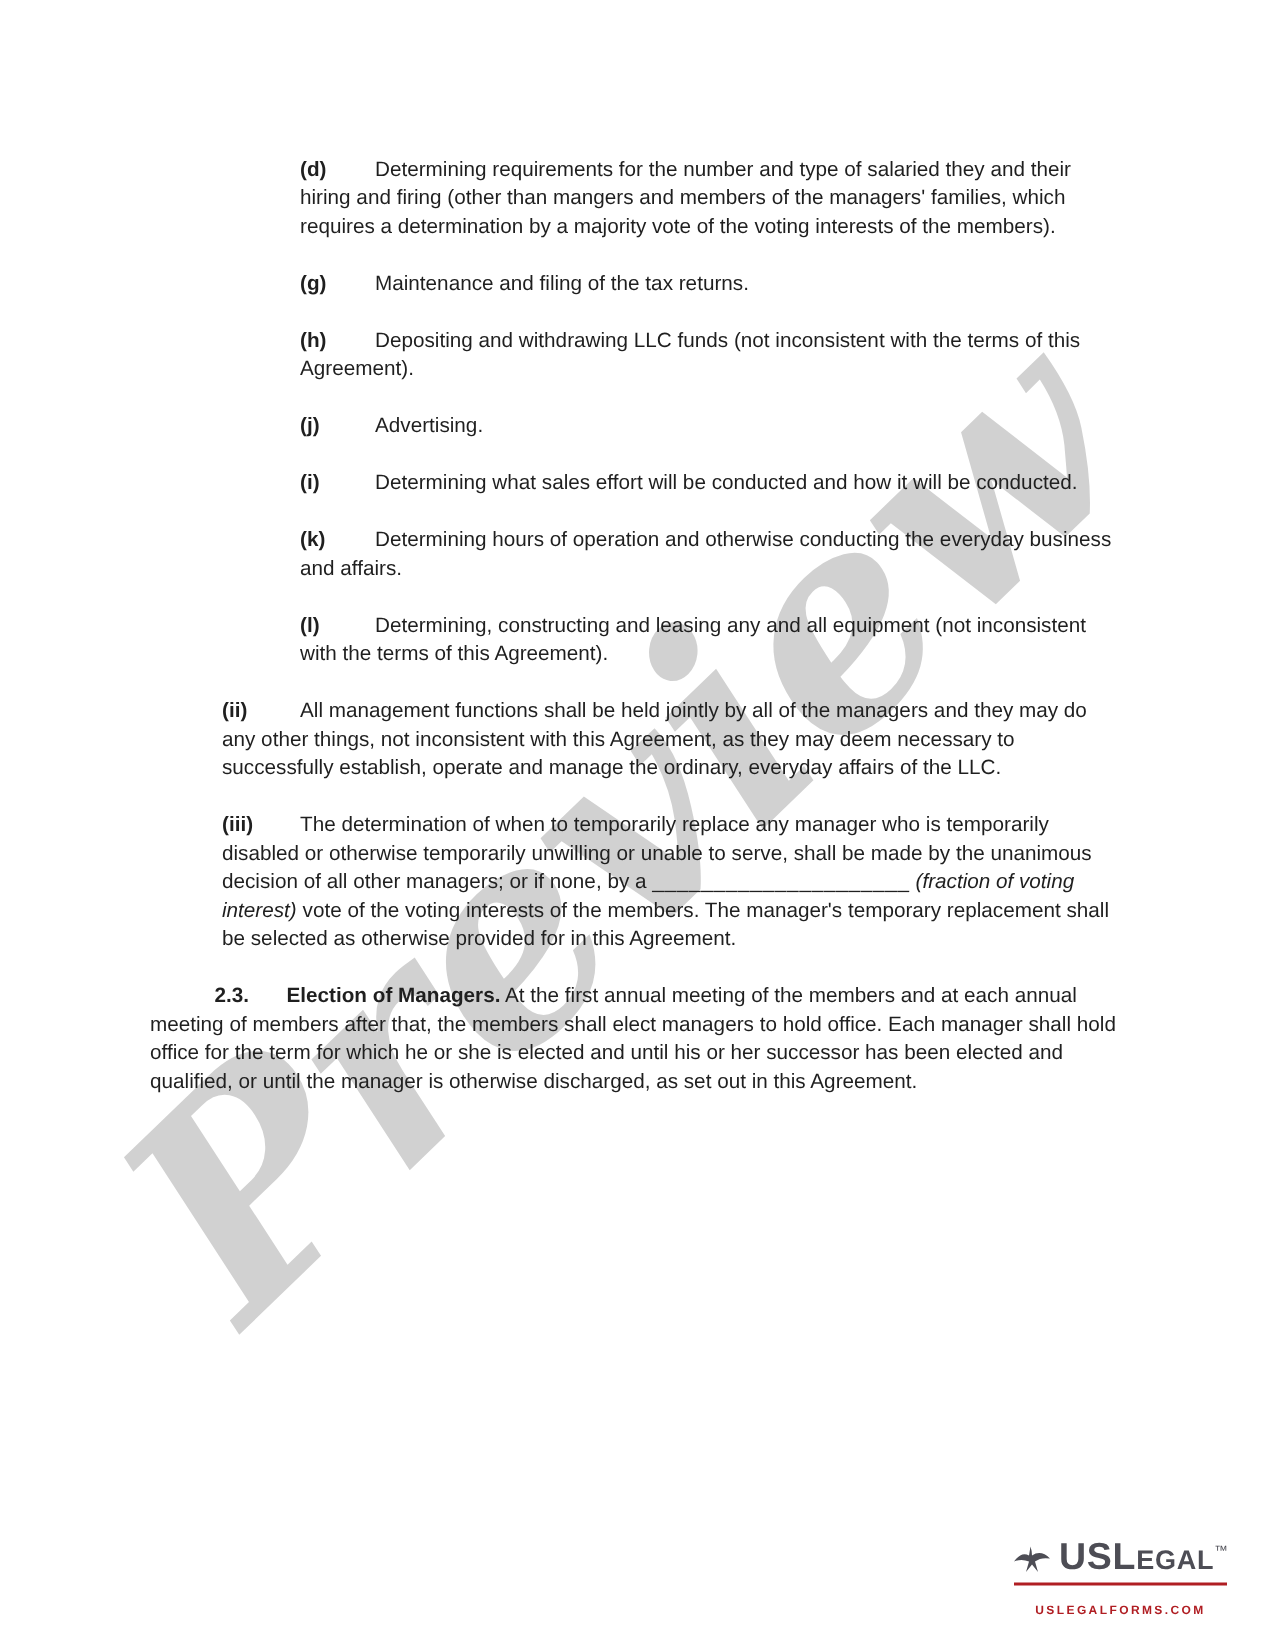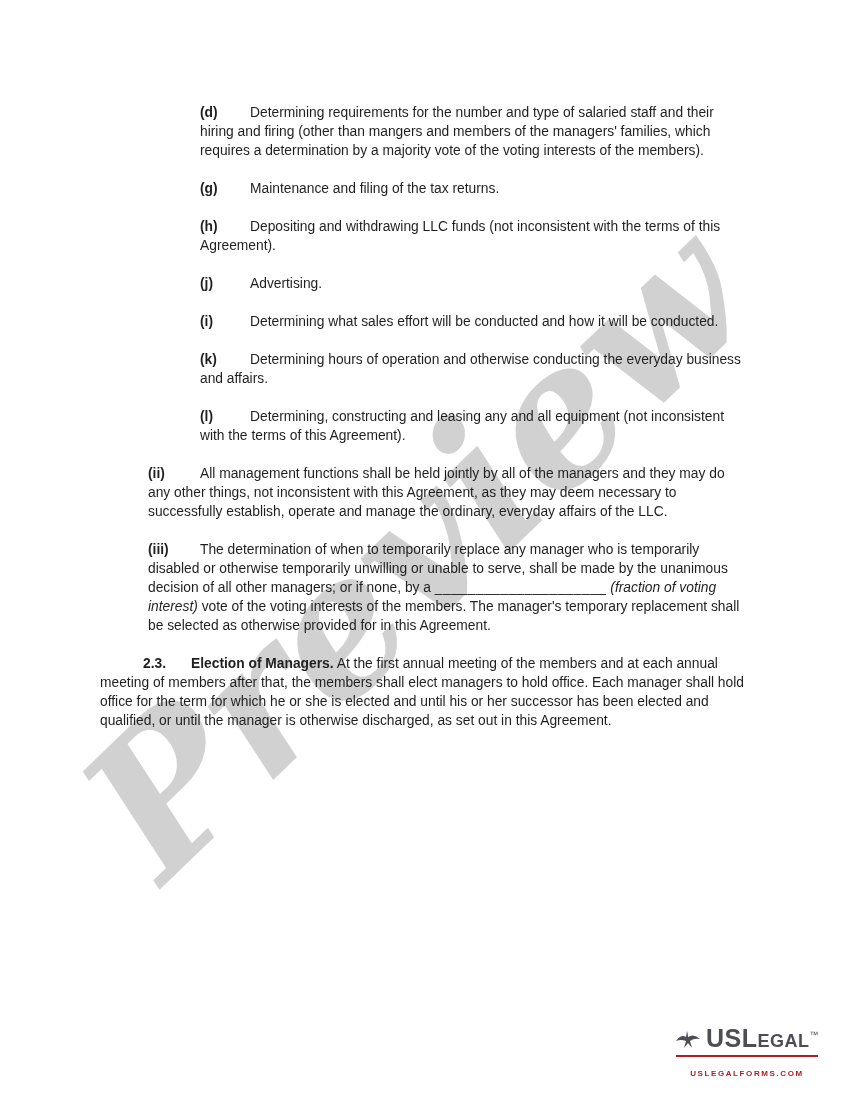--- a/index.html
+++ b/index.html
@@ -110,21 +110,21 @@
 </style>
 </head>
 <body>
 
 <div class="page">
 
   <div class="watermark">Preview</div>
 
   <div class="content">
 
-    <p class="clause"><span class="lbl lbl-clause">(d)</span><span>Determining requirements for the number and type of salaried staff and their hiring and firing (other than mangers and members of the managers' families, which requires a determination by a majority vote of the voting interests of the members).</span></p>
+    <p class="clause"><span class="lbl lbl-clause">(d)</span><span>Determining requirements for the number and type of salaried they and their hiring and firing (other than mangers and members of the managers' families, which requires a determination by a majority vote of the voting interests of the members).</span></p>
 
 
 
     <p class="clause"><span class="lbl lbl-clause">(g)</span><span>Maintenance and filing of the tax returns.</span></p>
 
     <p class="clause"><span class="lbl lbl-clause">(h)</span><span>Depositing and withdrawing LLC funds (not inconsistent with the terms of this Agreement).</span></p>
 
     <p class="clause"><span class="lbl lbl-clause">(j)</span><span>Advertising.</span></p>
 
     <p class="clause"><span class="lbl lbl-clause">(i)</span><span>Determining what sales effort will be conducted and how it will be conducted.</span></p>

